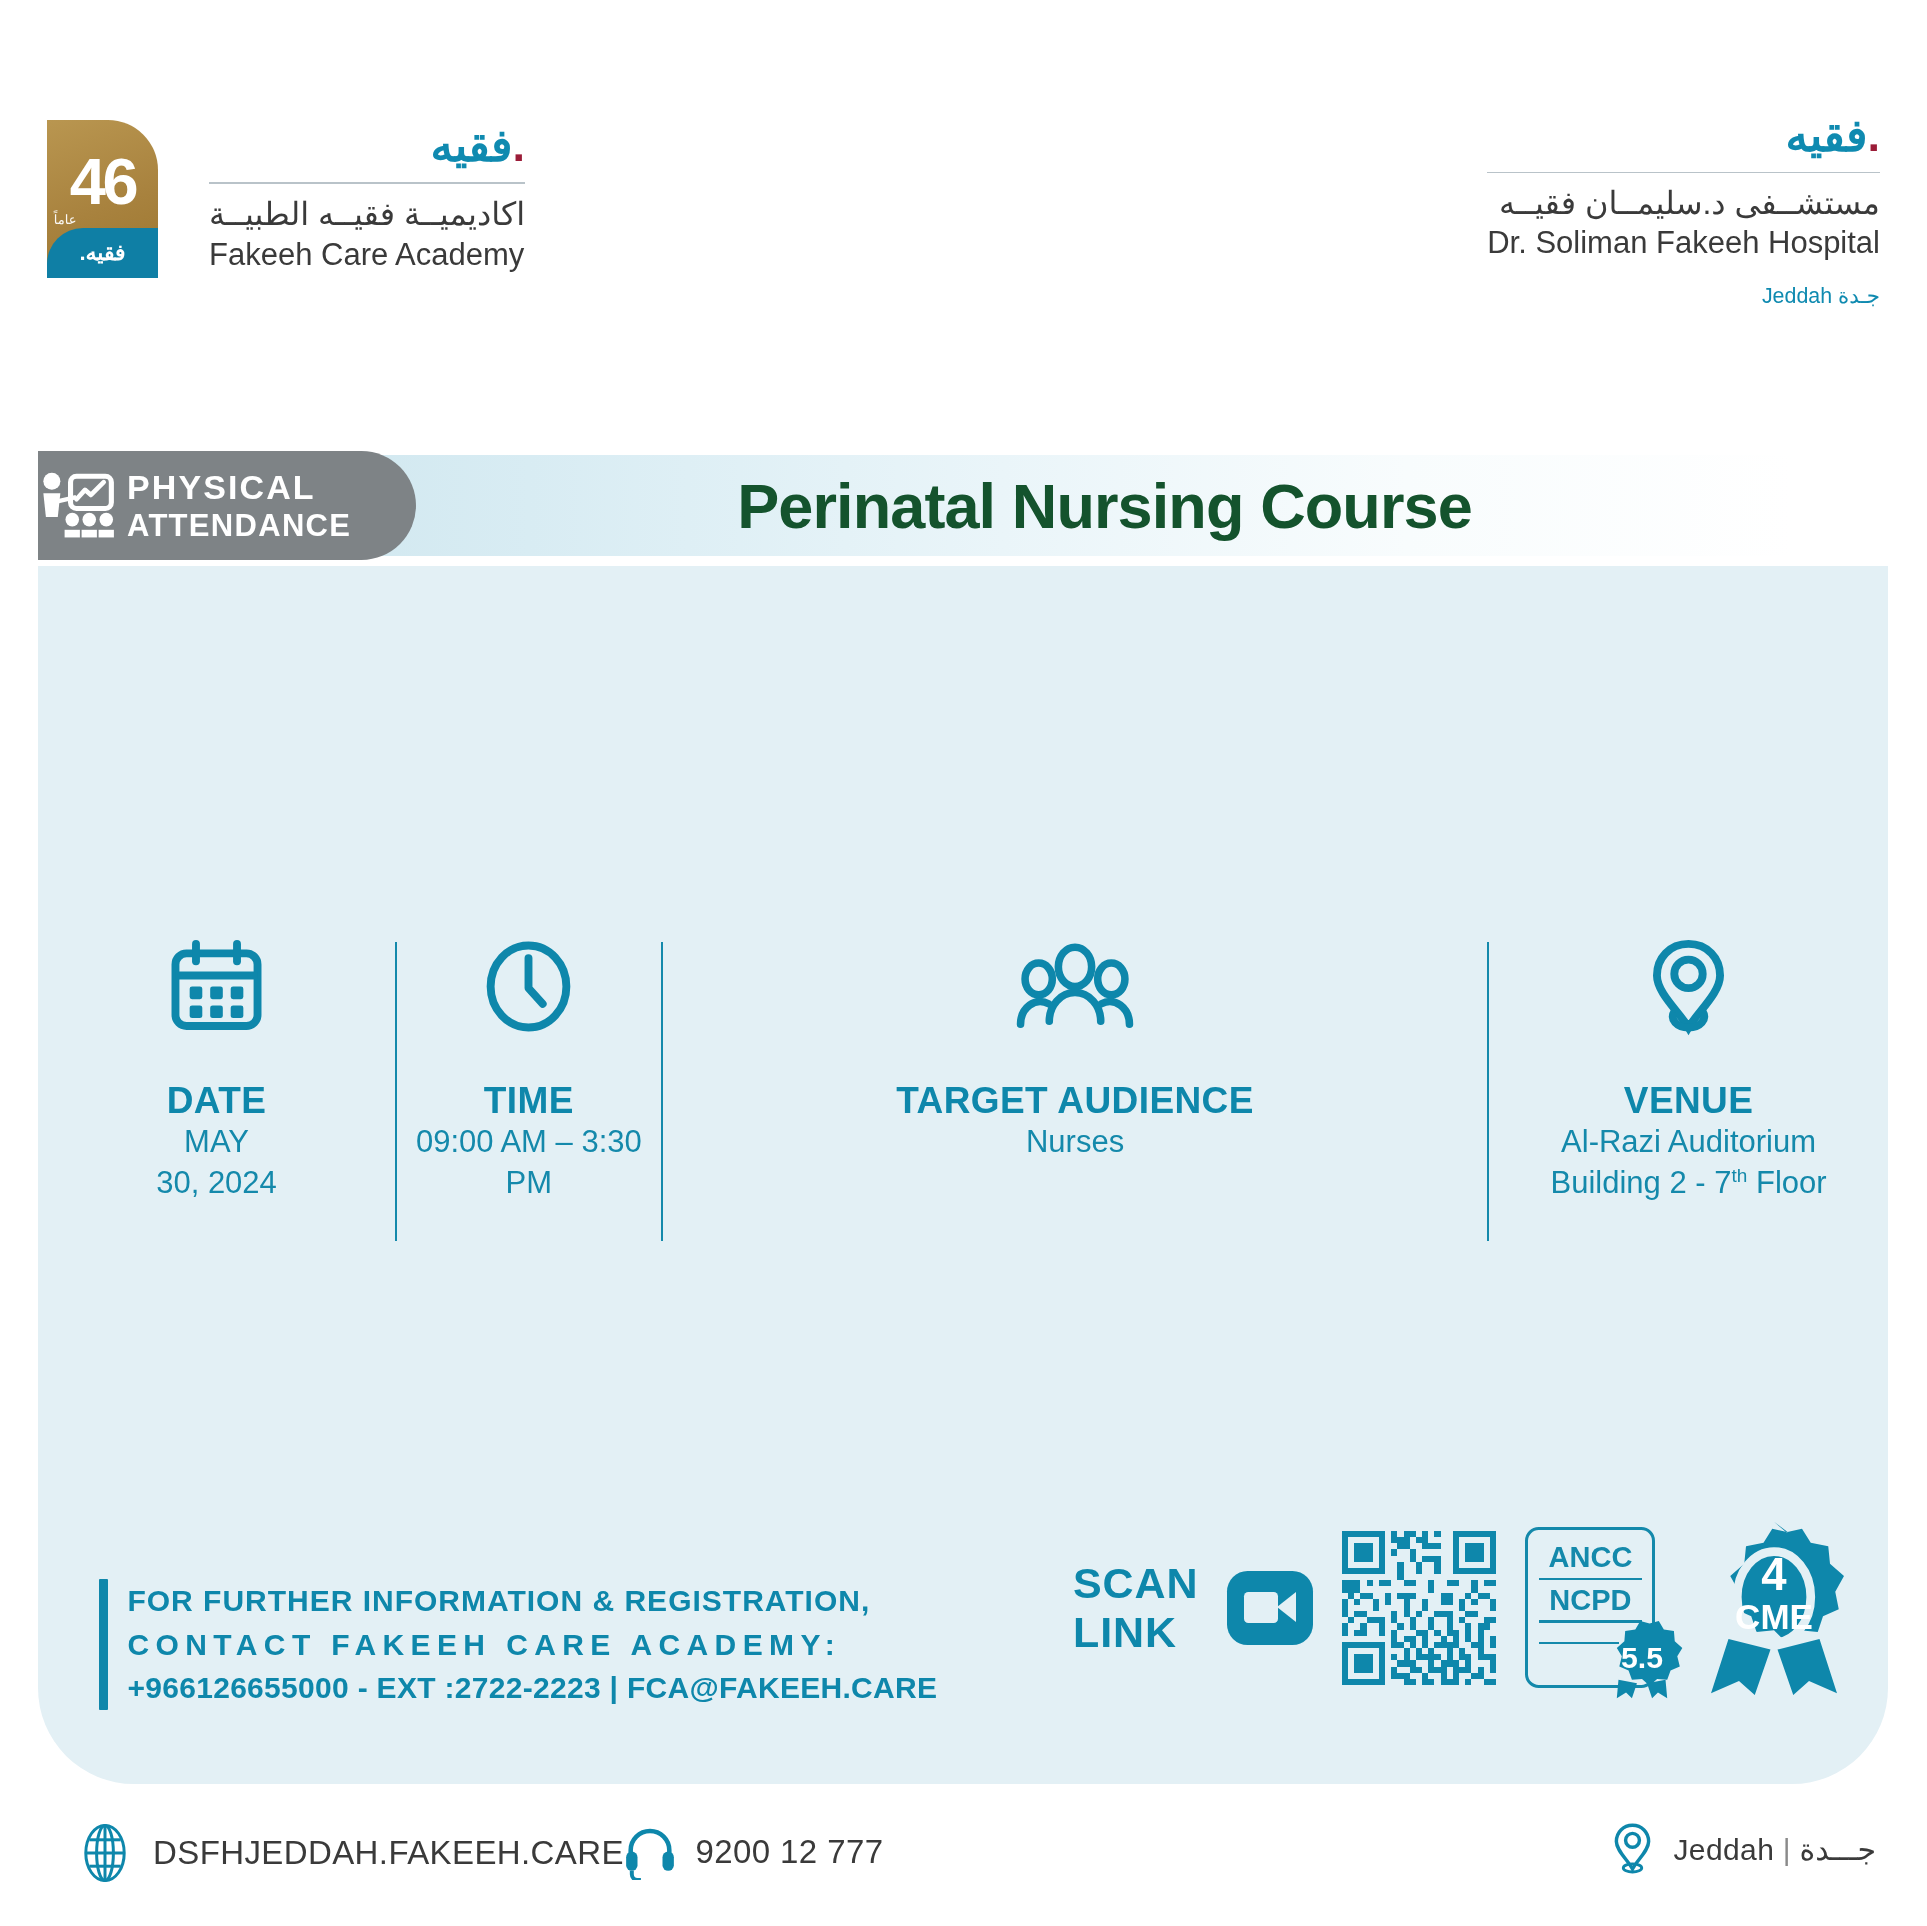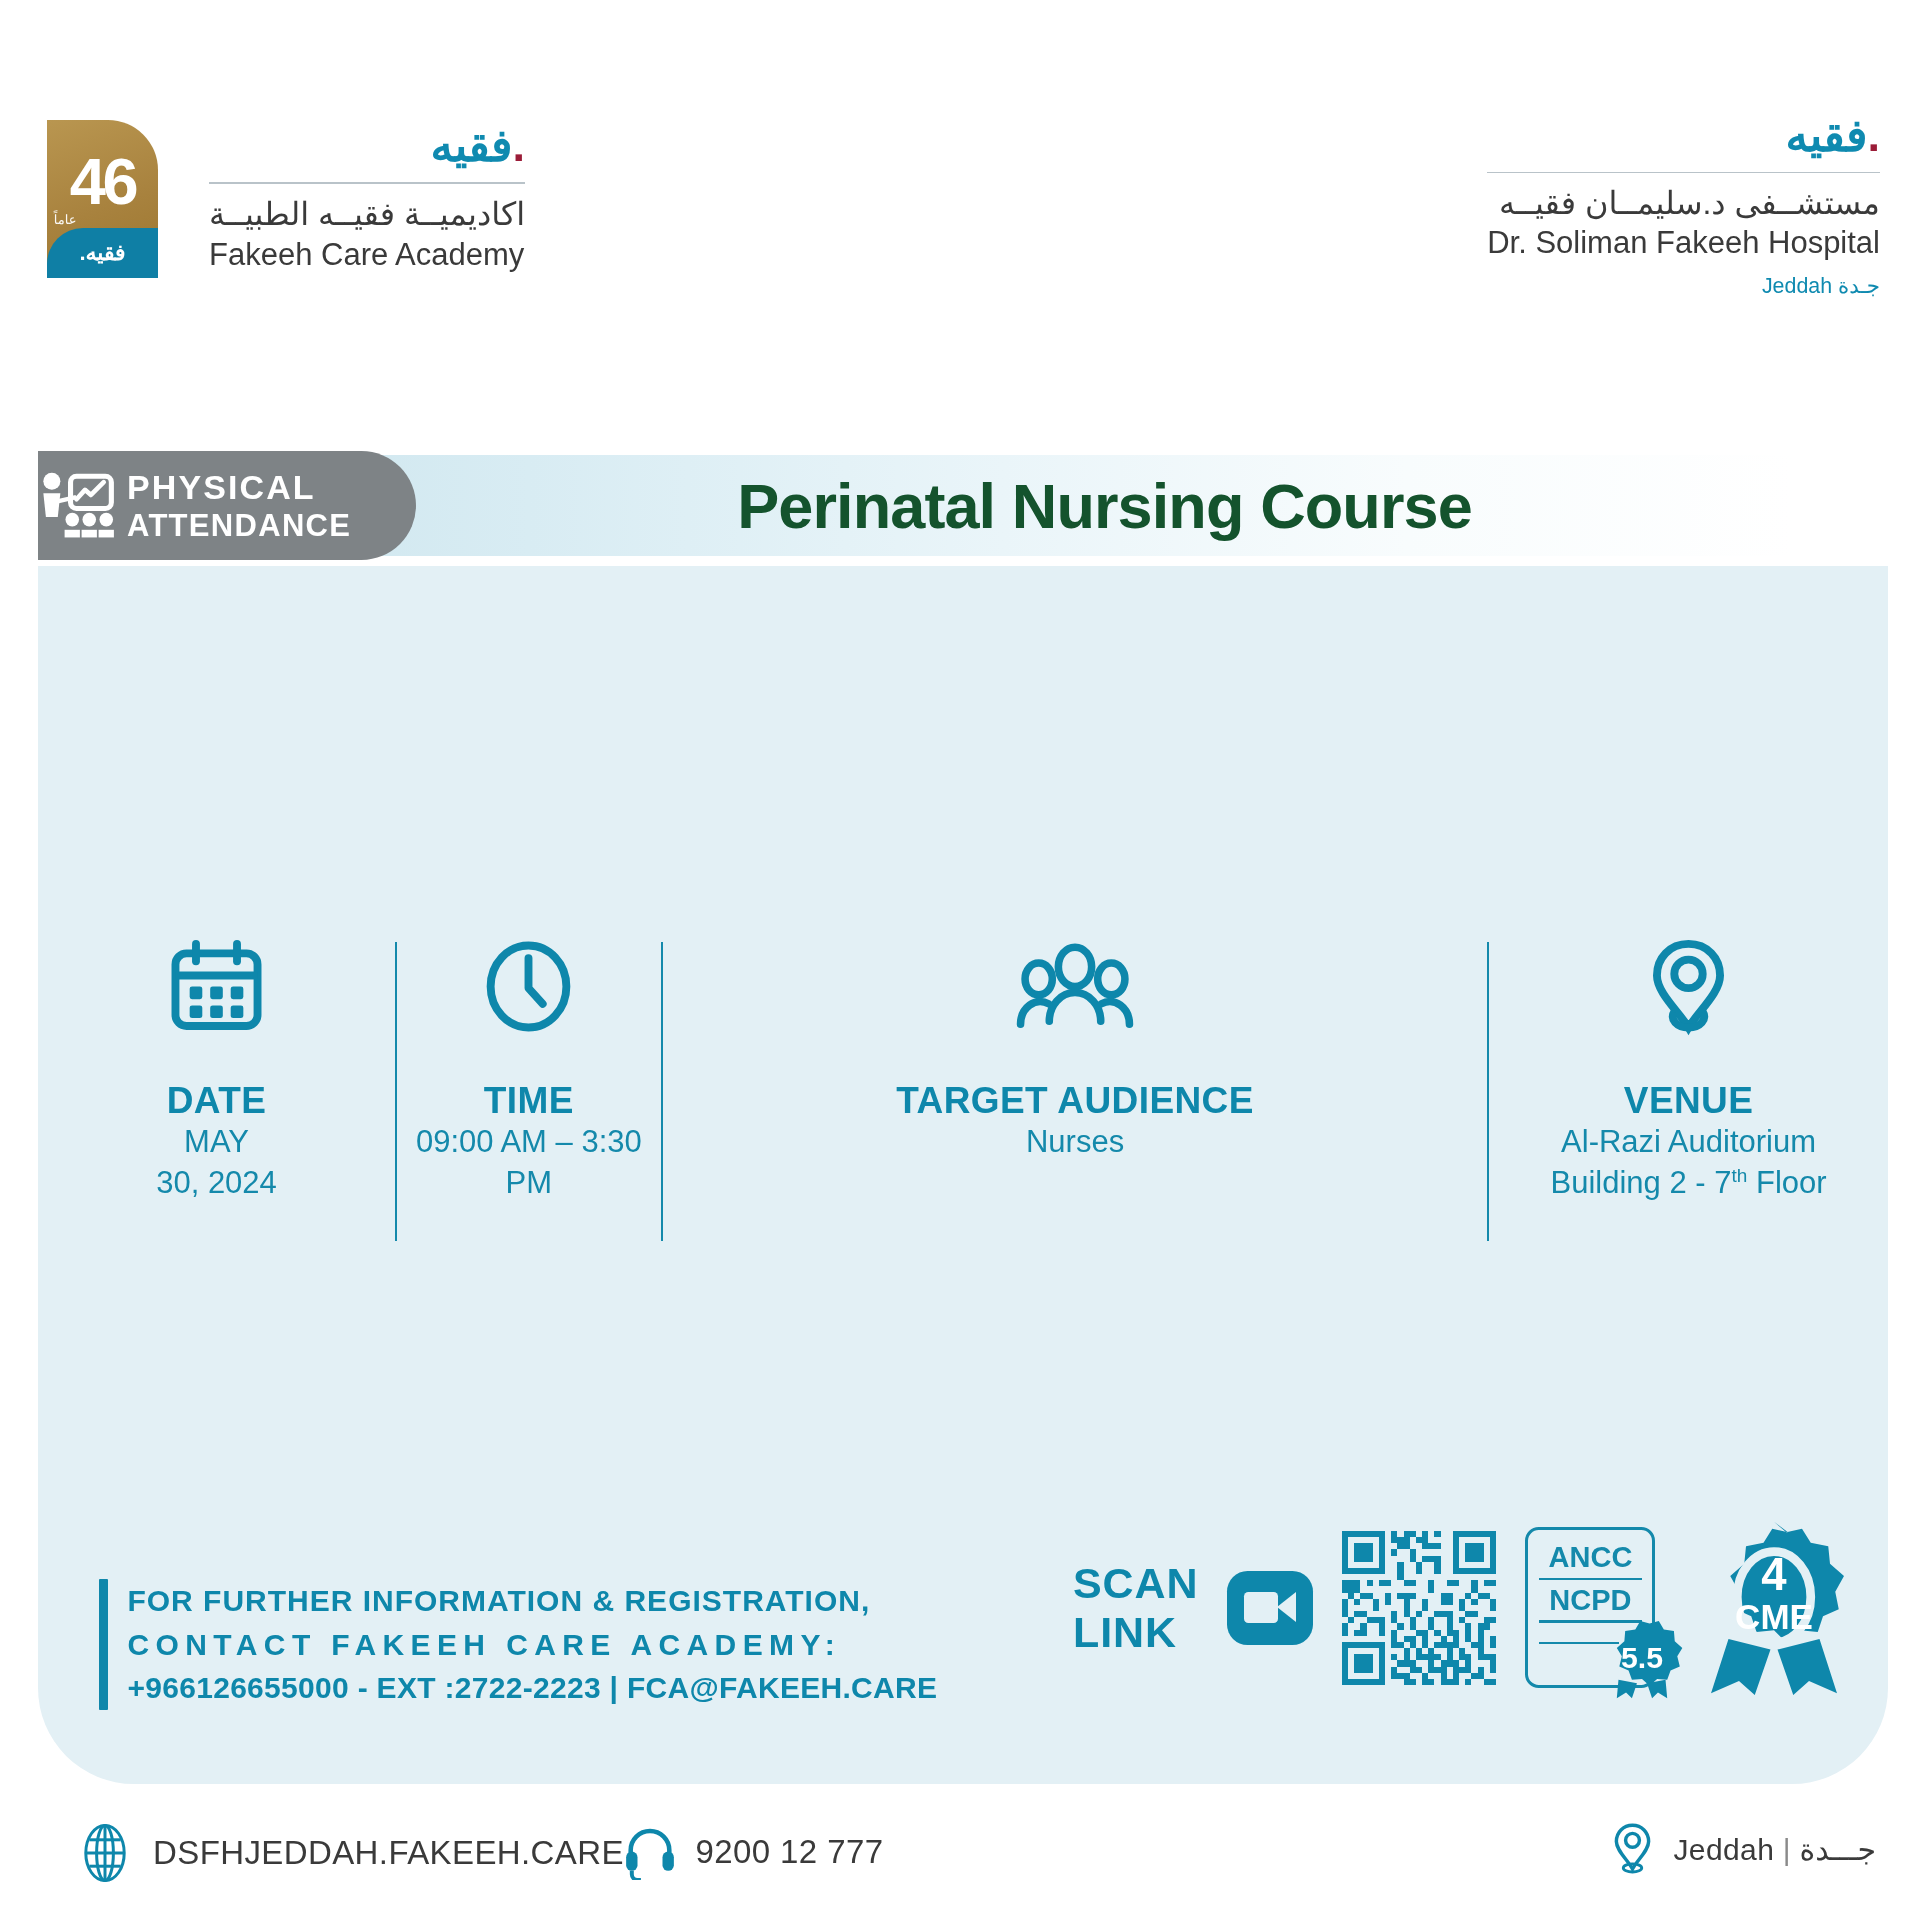--- a/index.html
+++ b/index.html
@@ -27,21 +27,21 @@
   .fca-ar-brand .dot{color:#9b1c38;}
   .rule{height:1.7px;background:#b9c3c9;margin:13.7px 0 12px 0;}
   .fca-ar{font-size:32px;color:#3a3a3a;direction:rtl;text-align:right;line-height:1.15;white-space:nowrap;}
   .fca-en{font-size:31px;color:#3a3a3a;line-height:1.2;margin-top:3.4px;}
 
   .dsfh-logo{position:absolute;right:47px;top:113px;text-align:right;}
   .dsfh-ar-brand{font-size:45px;font-weight:700;color:#0f8ab0;direction:rtl;line-height:1;letter-spacing:-0.9px;}
   .dsfh-ar-brand .dot{color:#9b1c38;}
   .dsfh-ar{font-size:32px;color:#3a3a3a;direction:rtl;line-height:1.15;white-space:nowrap;}
   .dsfh-en{font-size:31px;color:#3a3a3a;line-height:1.2;margin-top:1.7px;}
-  .dsfh-city{font-size:21.4px;color:#0f8ab0;margin-top:12px;direction:rtl;}
+  .dsfh-city{font-size:21.4px;color:#0f8ab0;margin-top:22px;direction:rtl;}
 
   
   .banner{position:absolute;left:38px;top:455px;width:1755px;height:101px;
           background:linear-gradient(90deg,#c9e3ec 0%,#d8ecf3 28%,#eaf5f9 55%,#f8fcfd 78%,#ffffff 100%);}
   .pa-badge{position:absolute;left:38px;top:451px;width:378px;height:109px;background:#7e8386;
             border-radius:0 55px 55px 0;display:flex;align-items:center;gap:12px;box-sizing:border-box;}
   .pa-icon{width:77px;height:68px;flex:none;}
   .pa-words{color:#ffffff;font-weight:700;line-height:1.0;letter-spacing:2.1px;}
   .pa-words .l1{font-size:34px;}
   .pa-words .l2{font-size:31px;letter-spacing:1.3px;margin-top:5.1px;}

